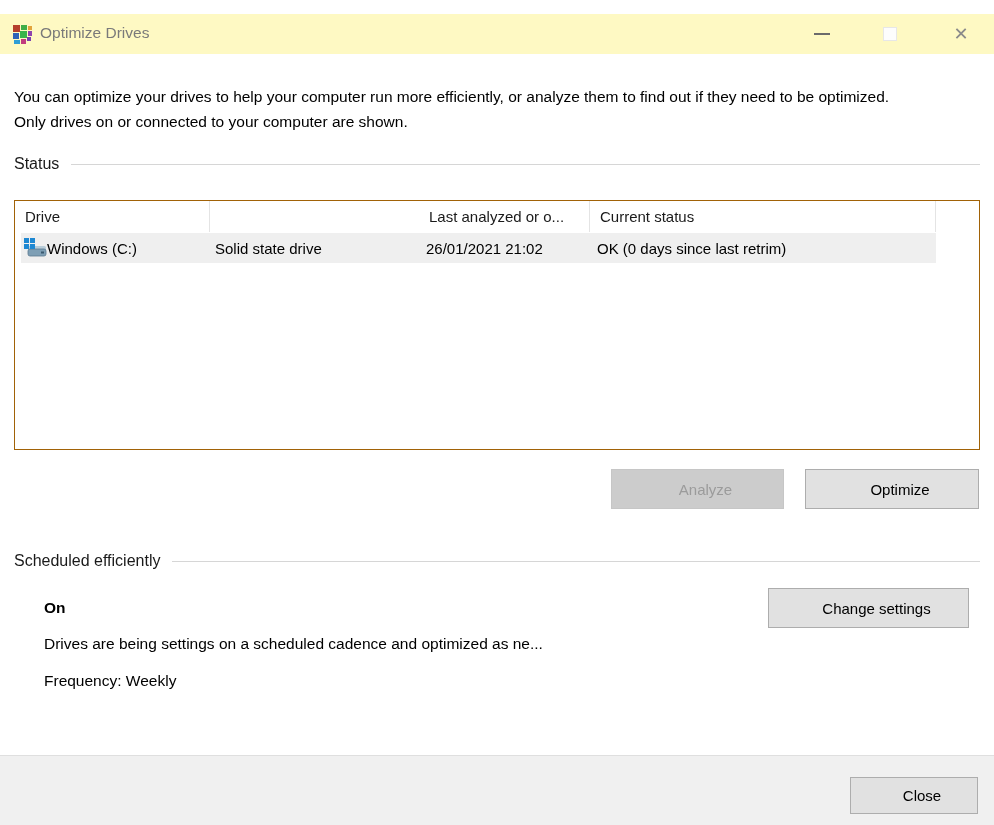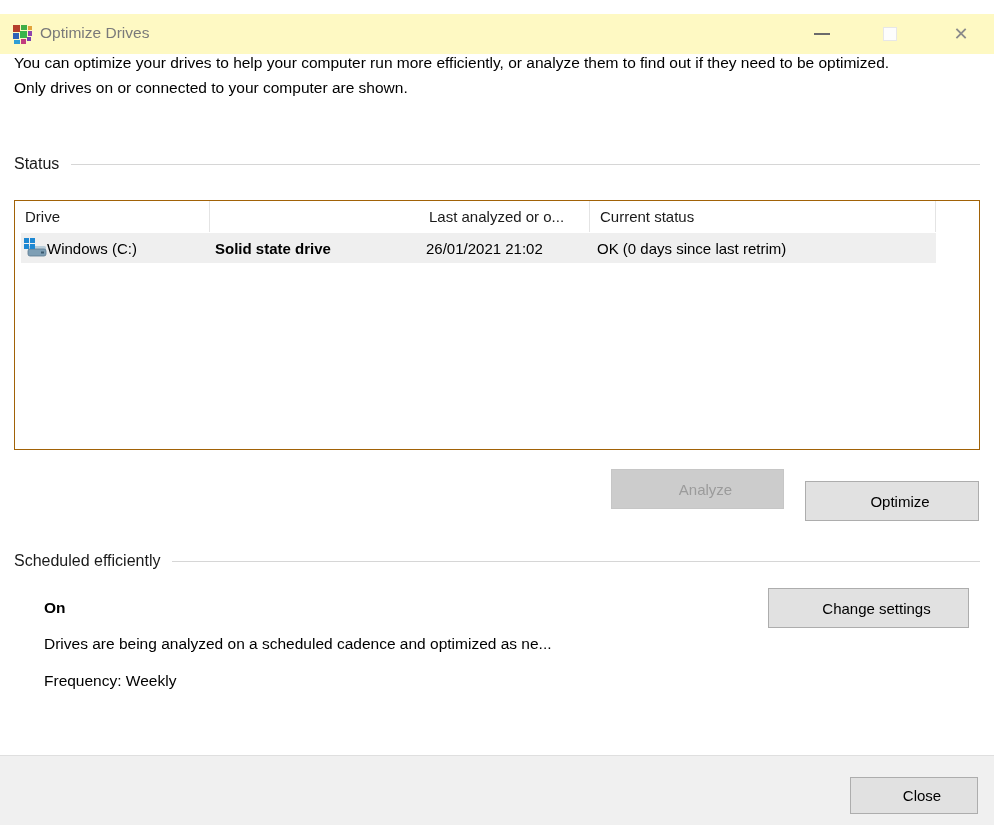--- a/index.html
+++ b/index.html
@@ -12,49 +12,49 @@
   .window-title { position: absolute; left: 40px; top: 10px; font-size: 15.5px; color: #7a7a7a; }
   .win-btn { position: absolute; top: 0; width: 46px; height: 40px; display: flex; align-items: center; justify-content: center; }
   .btn-min { left: 799px; }
   .btn-max { left: 867px; }
   .btn-close { left: 938px; }
   .min-glyph { width: 16px; height: 0; border-top: 2px solid #6b6b6b; }
   .max-glyph { width: 14px; height: 14px; border: 1px solid #e7e7e7; background: #fdfdfd; }
   .close-glyph { font-size: 18px; color: #8a8a8a; line-height: 1; }
 
   
-  .description { position: absolute; left: 14px; top: 50px; width: 905px; font-size: 15.5px; line-height: 25px; color: #000; }
+  .description { position: absolute; left: 14px; top: 84px; width: 905px; font-size: 15.5px; line-height: 25px; color: #000; }
 
   
   .section-header { position: absolute; left: 14px; right: 14px; display: flex; align-items: center; }
   .section-label { font-size: 16px; color: #1a1a1a; white-space: nowrap; }
   .section-rule { flex: 1; border-top: 1px solid #d6d6d6; margin-left: 12px; }
   .hdr-status { top: 155px; }
   .hdr-sched { top: 552px; }
 
   
   .drives-table { position: absolute; left: 14px; top: 200px; width: 966px; height: 250px; border: 1px solid #a16207; background: #fff; }
   .tbl-header { position: absolute; left: 0; top: 0; width: 100%; height: 31px; }
   .tbl-col { position: absolute; top: 0; height: 31px; display: flex; align-items: center; padding-left: 10px; font-size: 15px; color: #1a1a1a; border-right: 1px solid #e4e4e4; }
   .col-drive  { left: 0;   width: 195px; }
   .col-media  { left: 195px; width: 209px; }
   .col-last   { left: 404px; width: 171px; }
   .col-status { left: 575px; width: 346px; }
   .tbl-row { position: absolute; left: 6px; top: 32px; width: 915px; height: 30px; background: #efefef; }
   .row-cell { position: absolute; top: 0; height: 30px; display: flex; align-items: center; font-size: 15px; color: #000; white-space: nowrap; }
   .cell-drive  { left: 26px; }
-  .cell-media  { left: 194px; font-weight: bold; }
+  .cell-media  { left: 194px; }
   .cell-last   { left: 405px; }
   .cell-status { left: 576px; }
   .drive-icon { position: absolute; left: 3px; top: 4px; width: 23px; height: 22px; }
 
   
   .btn { position: absolute; display: flex; align-items: center; justify-content: center; font-size: 15px; font-family: "Liberation Sans", sans-serif; background: #e1e1e1; border: 1px solid #adadad; color: #000; padding-left: 16px; }
   .btn-analyze { left: 611px; top: 469px; width: 173px; height: 40px; background: #cccccc; border: 1px solid #c6c6c6; color: #9b9b9b; }
-  .btn-optimize { left: 805px; top: 469px; width: 174px; height: 40px; margin-top: 12px; }
+  .btn-optimize { left: 805px; top: 469px; width: 174px; height: 40px; }
   .btn-change { left: 768px; top: 588px; width: 201px; height: 40px; }
   .btn-close-dlg { left: 850px; top: 777px; width: 128px; height: 37px; }
 
   
   .sched-state { position: absolute; left: 44px; top: 599px; font-size: 15.5px; font-weight: bold; color: #000; }
   .sched-desc { position: absolute; left: 44px; top: 635px; font-size: 15.5px; color: #000; }
   .sched-freq { position: absolute; left: 44px; top: 672px; font-size: 15.5px; color: #000; }
 
   
   .footer { position: absolute; left: 0; top: 755px; width: 994px; height: 70px; background: #f0f0f0; border-top: 1px solid #dfdfdf; }
@@ -122,19 +122,19 @@
   <button class="btn btn-analyze">Analyze</button>
   <button class="btn btn-optimize">Optimize</button>
 
   <div class="section-header hdr-sched">
     <span class="section-label">Scheduled efficiently</span>
     <span class="section-rule"></span>
   </div>
 
   <div class="sched-state">On</div>
   <button class="btn btn-change">Change settings</button>
-  <div class="sched-desc">Drives are being analyzed on a scheduled cadence and optimized as ne...</div>
+  <div class="sched-desc">Drives are being settings on a scheduled cadence and optimized as ne...</div>
   <div class="sched-freq">Frequency: Weekly</div>
 
   <div class="footer"></div>
   <button class="btn btn-close-dlg">Close</button>
 
 </div>
 
 </body></html>

